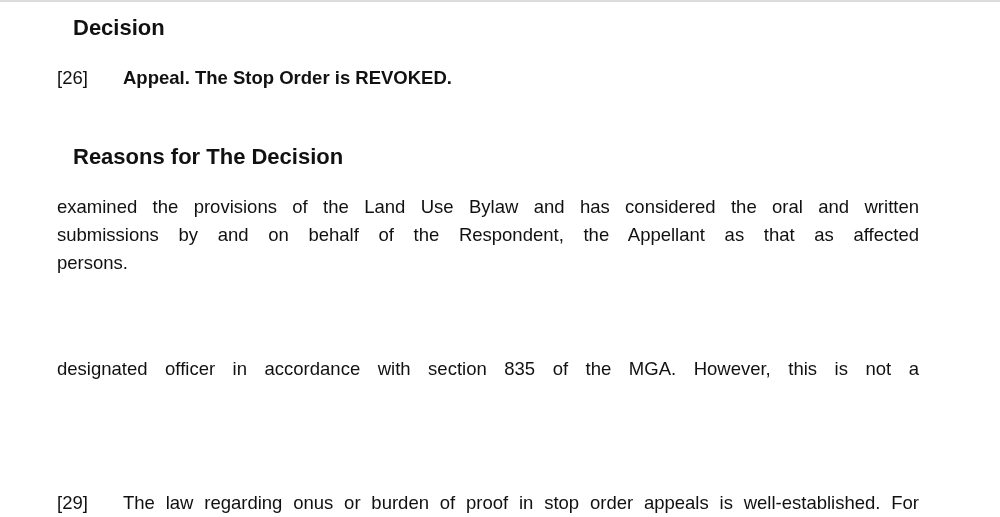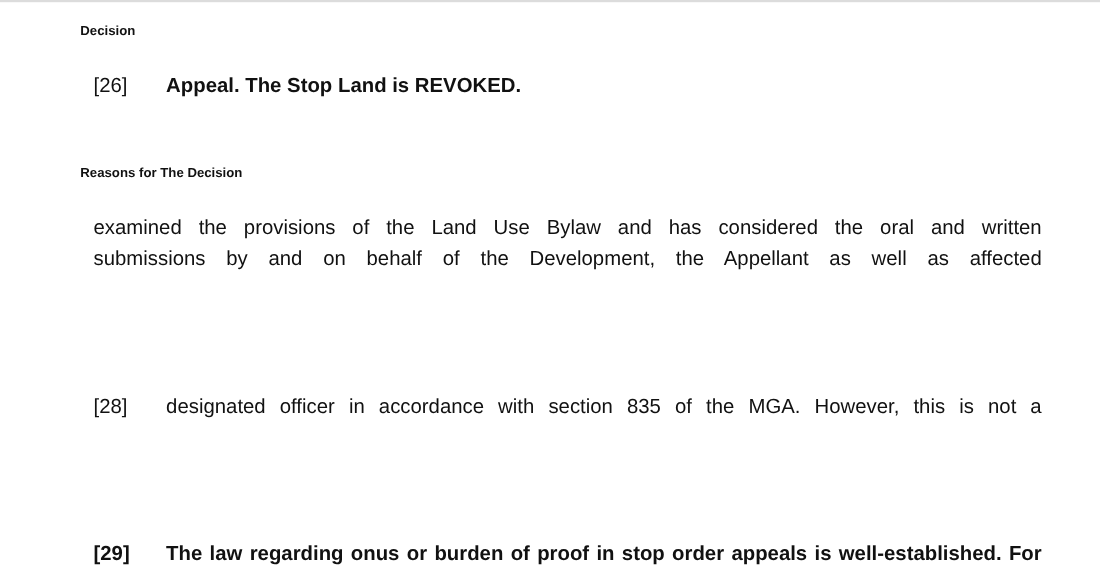--- a/index.html
+++ b/index.html
@@ -17,28 +17,28 @@
     }
     .top-rule {
       position: absolute;
       left: 0; top: 0;
       width: 1000px; height: 2px;
       background: #dcdcdc;
     }
     .heading {
       position: absolute;
       left: 73px;
-      font-size: 12px;
+      font-size: 22px;
       font-weight: bold;
       line-height: 28px;
       margin: 0;
     }
     .para {
       position: absolute;
-      left: 85px;
+      left: 57px;
       width: 862px;
       display: flex;
       font-size: 18.5px;
       line-height: 28px;
     }
     .para-num {
       width: 66px;
       flex: 0 0 66px;
     }
     .para-text {
@@ -61,38 +61,38 @@
 </head>
 <body>
 
 <div class="top-rule"></div>
 
 <h2 class="heading" style="top:14px;">Decision</h2>
 
 <div class="para" style="top:64px;">
   <span class="para-num">[26]</span>
   <div class="para-text bold">
-    <span class="line last">Appeal.  The Stop Land is REVOKED.</span>
+    <span class="line last">Appeal.  The Stop Order is REVOKED.</span>
   </div>
 </div>
 
 <h2 class="heading" style="top:143px;">Reasons for The Decision</h2>
 
 <div class="para" style="top:193px;">
   <div class="para-text">
     <span class="line">examined the provisions of the Land Use Bylaw and has considered the oral and written</span>
-    <span class="line">submissions by and on behalf of the Development, the Appellant as well as affected</span>
+    <span class="line">submissions by and on behalf of the Respondent, the Appellant as that as affected</span>
+    <span class="line last">persons.</span>
   </div>
 </div>
 
 <div class="para" style="top:355px;">
-  <span class="para-num">[28]</span>
   <div class="para-text">
     <span class="line">designated officer in accordance with section 835 of the MGA.  However, this is not a</span>
   </div>
 </div>
 
-<div class="para" style="top:489px;font-weight:bold;">
+<div class="para" style="top:489px;">
   <span class="para-num">[29]</span>
   <div class="para-text">
     <span class="line">The law regarding onus or burden of proof in stop order appeals is well-established.  For</span>
   </div>
 </div>
 
 </body></html>

